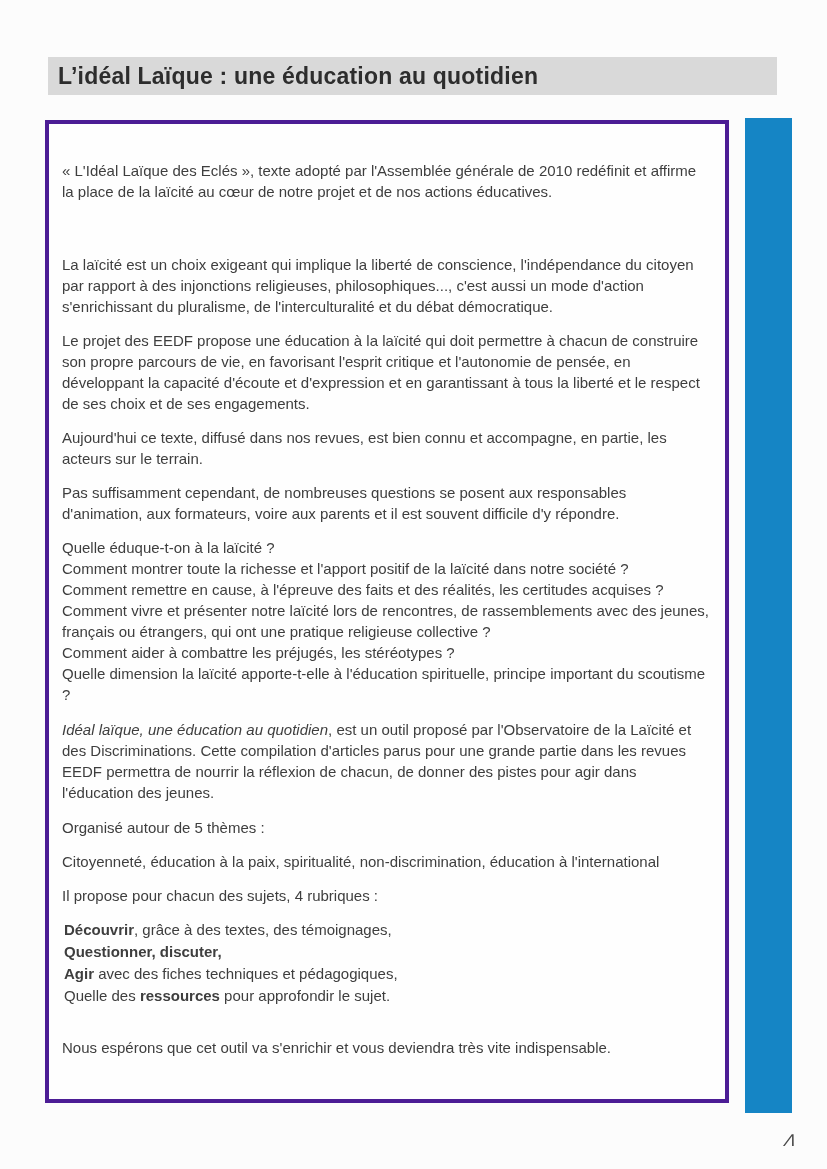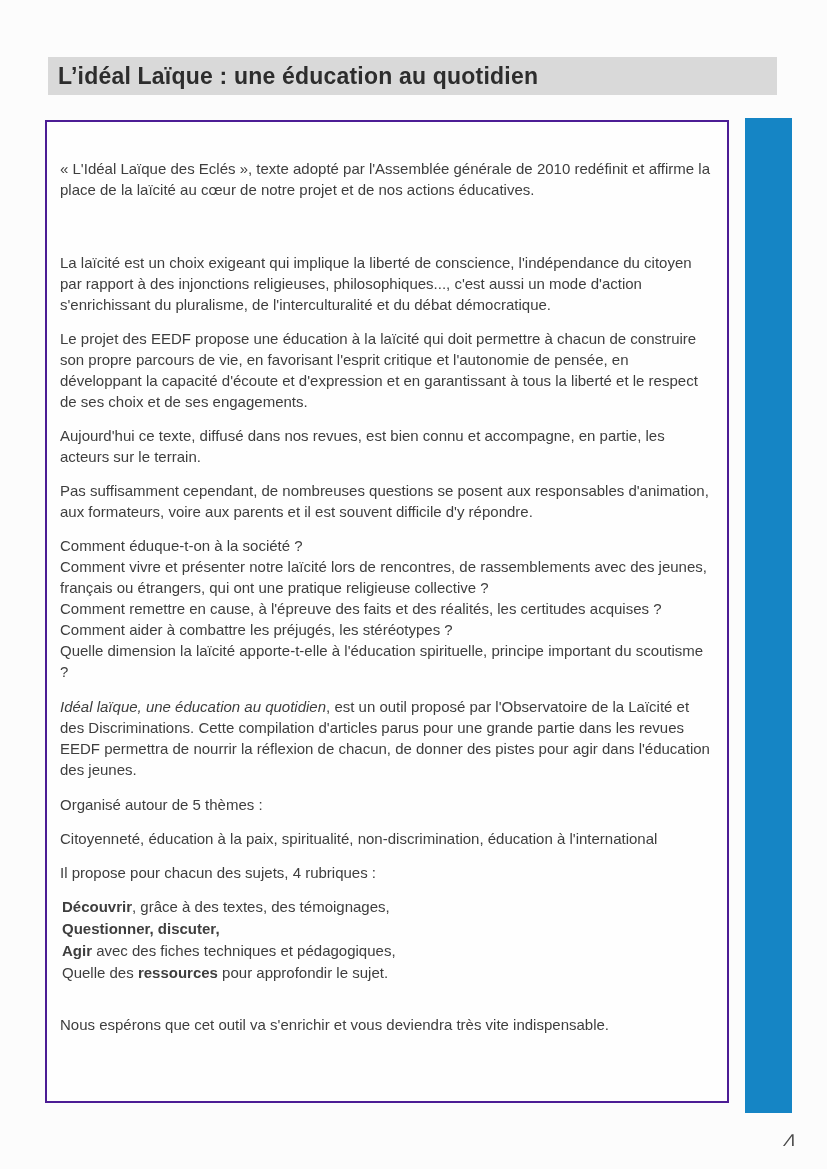--- a/index.html
+++ b/index.html
@@ -33,21 +33,21 @@
     letter-spacing: 0.2px;
     font-family: "Liberation Sans", sans-serif;
   }
   .content-box {
     position: absolute;
     left: 45px;
     top: 120px;
     width: 684px;
     height: 983px;
     box-sizing: border-box;
-    border: 2px solid #4c1d95;
+    border: 4px solid #4c1d95;
     background: #fefefe;
     padding: 36px 16px 0 13px;
     color: #3e3e3e;
   }
   .content-box p,
   .content-box .line {
     font-size: 15px;
     line-height: 21px;
     margin: 0 0 13px 0;
     color: #3e3e3e;
@@ -110,23 +110,24 @@
 
   <p>La laïcité est un choix exigeant qui implique la liberté de conscience, l'indépendance du citoyen par rapport à des injonctions religieuses, philosophiques..., c'est aussi un mode d'action s'enrichissant du pluralisme, de l'interculturalité et du débat démocratique.</p>
 
   <p>Le projet des EEDF propose une éducation à la laïcité qui doit permettre à chacun de construire son propre parcours de vie, en favorisant l'esprit critique et l'autonomie de pensée, en développant la capacité d'écoute et d'expression et en garantissant à tous la liberté et le respect de ses choix et de ses engagements.</p>
 
   <p>Aujourd'hui ce texte, diffusé dans nos revues, est bien connu et accompagne, en partie, les acteurs sur le terrain.</p>
 
   <p>Pas suffisamment cependant, de nombreuses questions se posent aux responsables d'animation, aux formateurs, voire aux parents et il est souvent difficile d'y répondre.</p>
 
   <div class="questions-block">
-    <div class="line">Comment éduque-t-on à la société ?</div>
+    <div class="line">Quelle éduque-t-on à la laïcité ?</div>
+    <div class="line">Comment montrer toute la richesse et l'apport positif de la laïcité dans notre société ?</div>
+    <div class="line">Comment remettre en cause, à l'épreuve des faits et des réalités, les certitudes acquises ?</div>
     <div class="line">Comment vivre et présenter notre laïcité lors de rencontres, de rassemblements avec des jeunes, français ou étrangers, qui ont une pratique religieuse collective ?</div>
-    <div class="line">Comment remettre en cause, à l'épreuve des faits et des réalités, les certitudes acquises ?</div>
     <div class="line">Comment aider à combattre les préjugés, les stéréotypes ?</div>
     <div class="line">Quelle dimension la laïcité apporte-t-elle à l'éducation spirituelle, principe important du scoutisme ?</div>
   </div>
 
   <p class="tool-paragraph"><span class="bi">Idéal laïque, une éducation au quotidien</span><span>, est un outil proposé par l'Observatoire de la Laïcité et des Discriminations. Cette compilation d'articles parus pour une grande partie dans les revues EEDF permettra de nourrir la réflexion de chacun, de donner des pistes pour agir dans l'éducation des jeunes.</span></p>
 
   <p>Organisé autour de 5 thèmes :</p>
 
   <p>Citoyenneté, éducation à la paix, spiritualité, non-discrimination, éducation à l'international</p>
 

